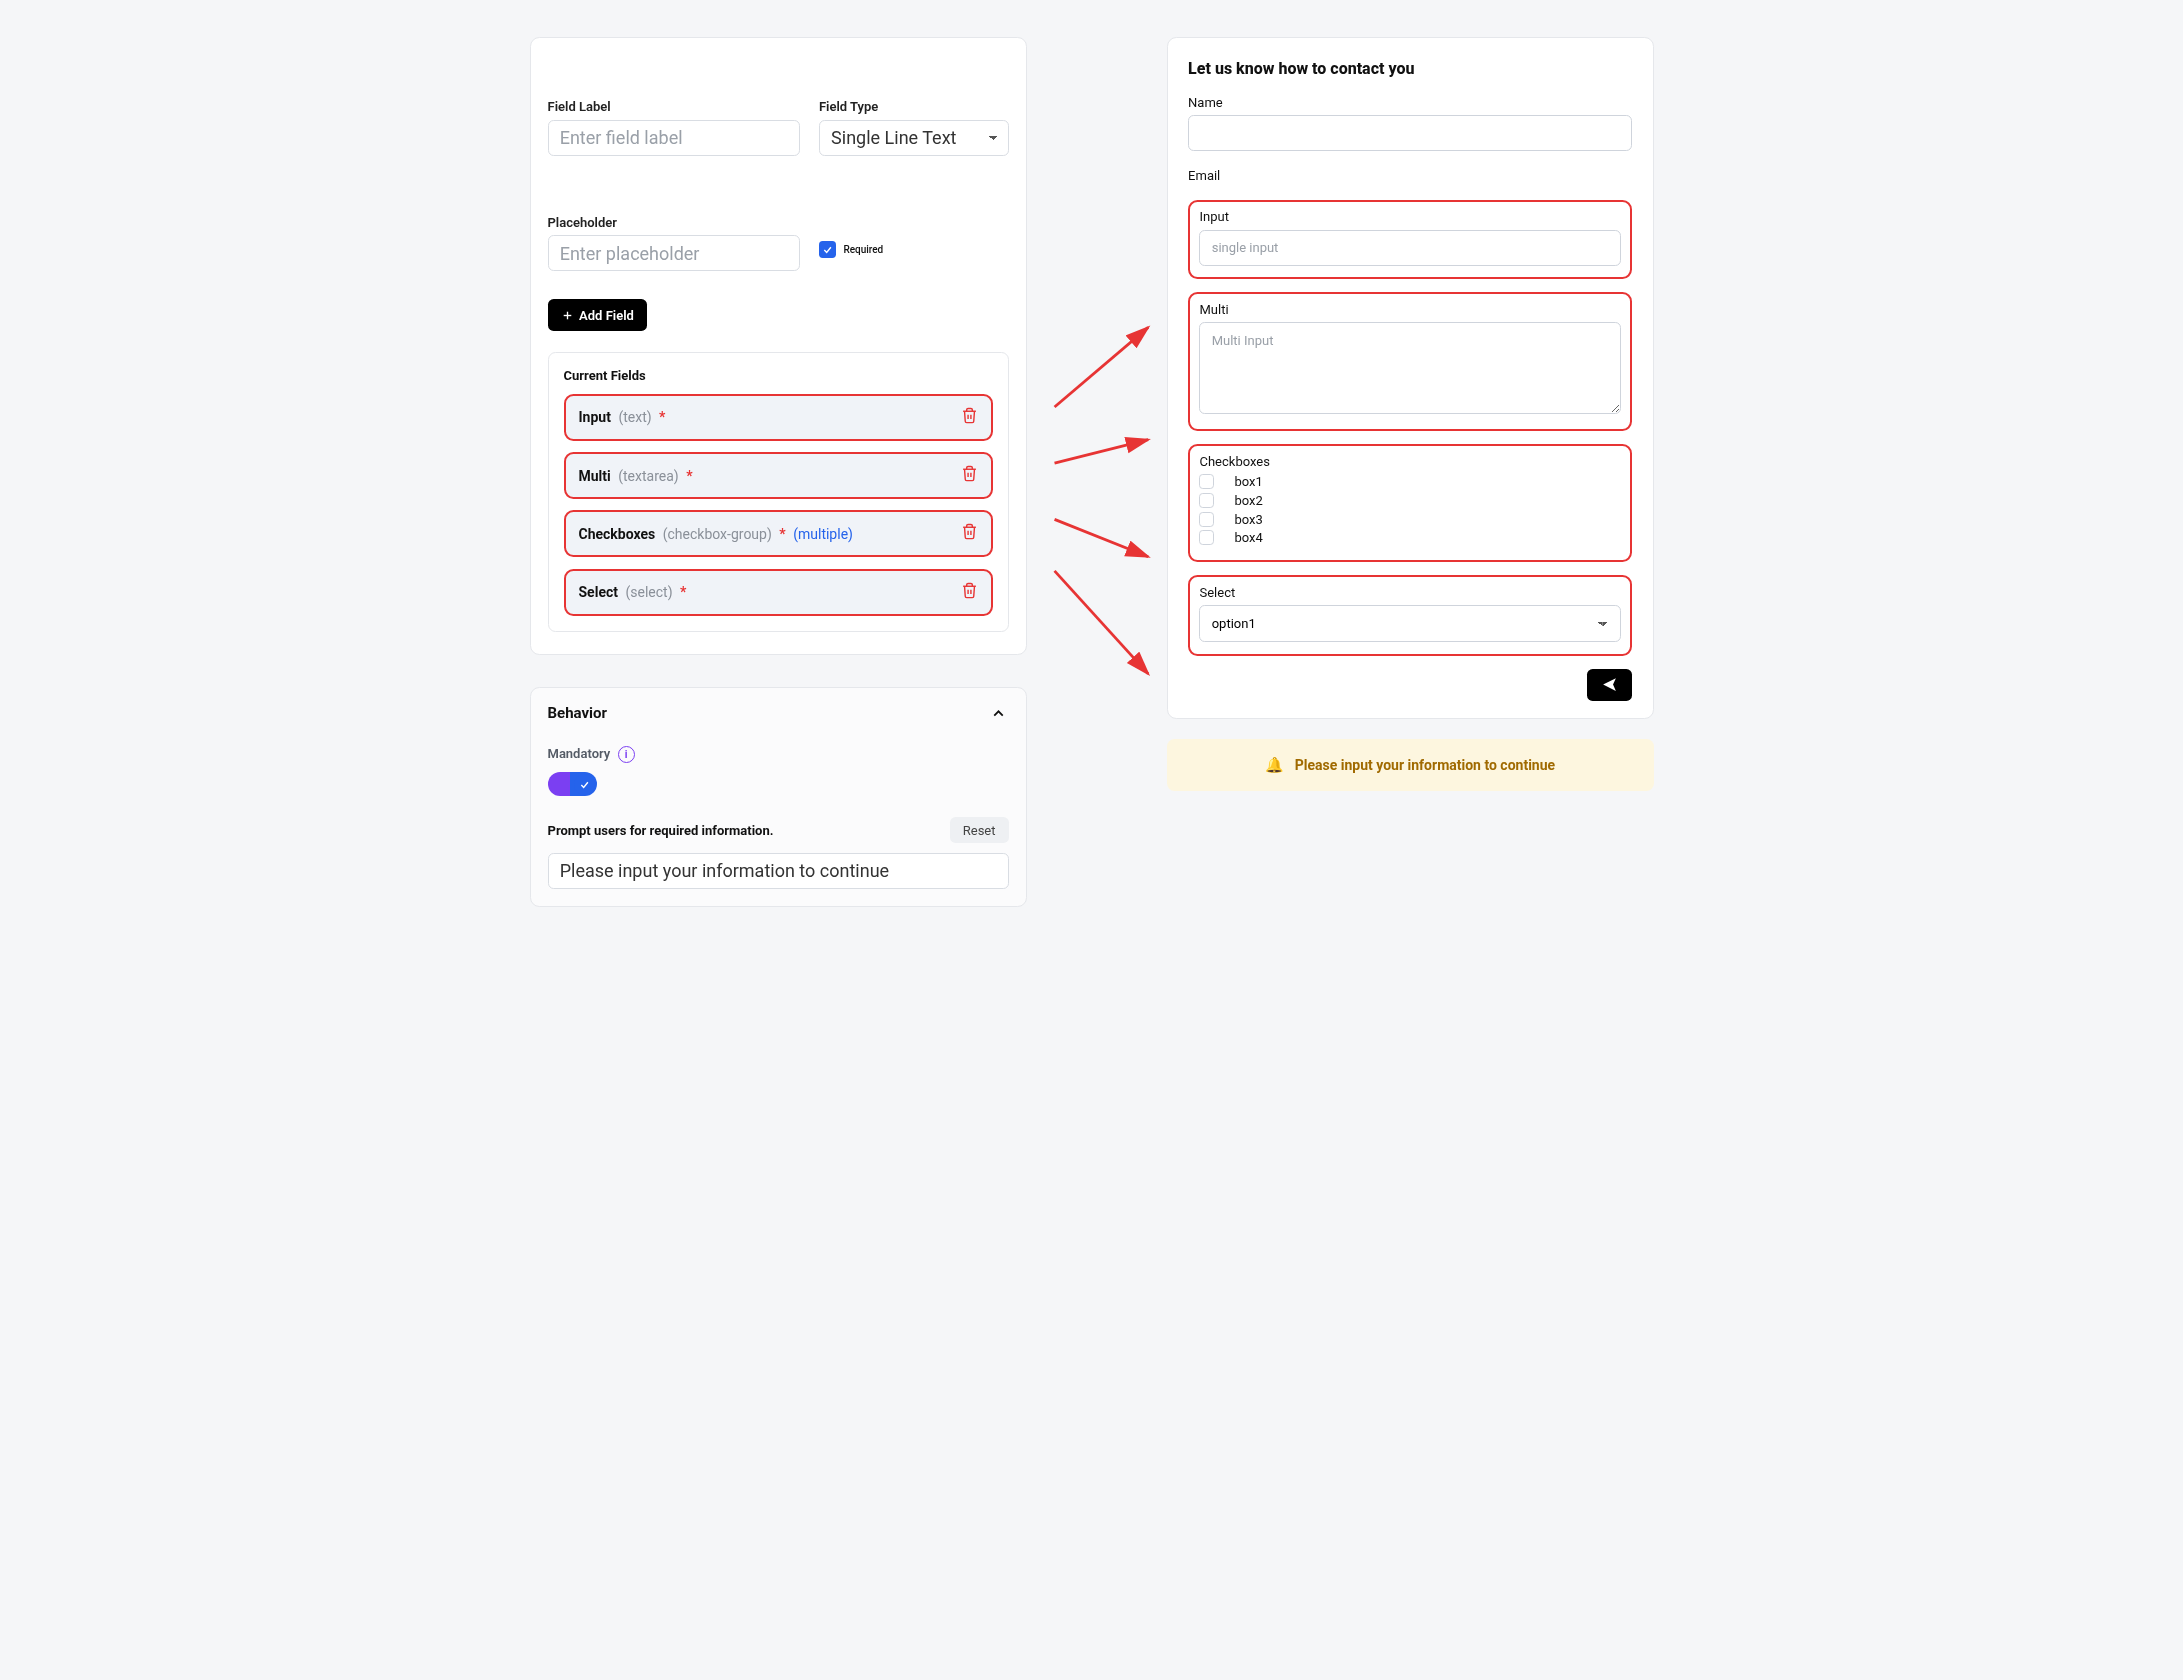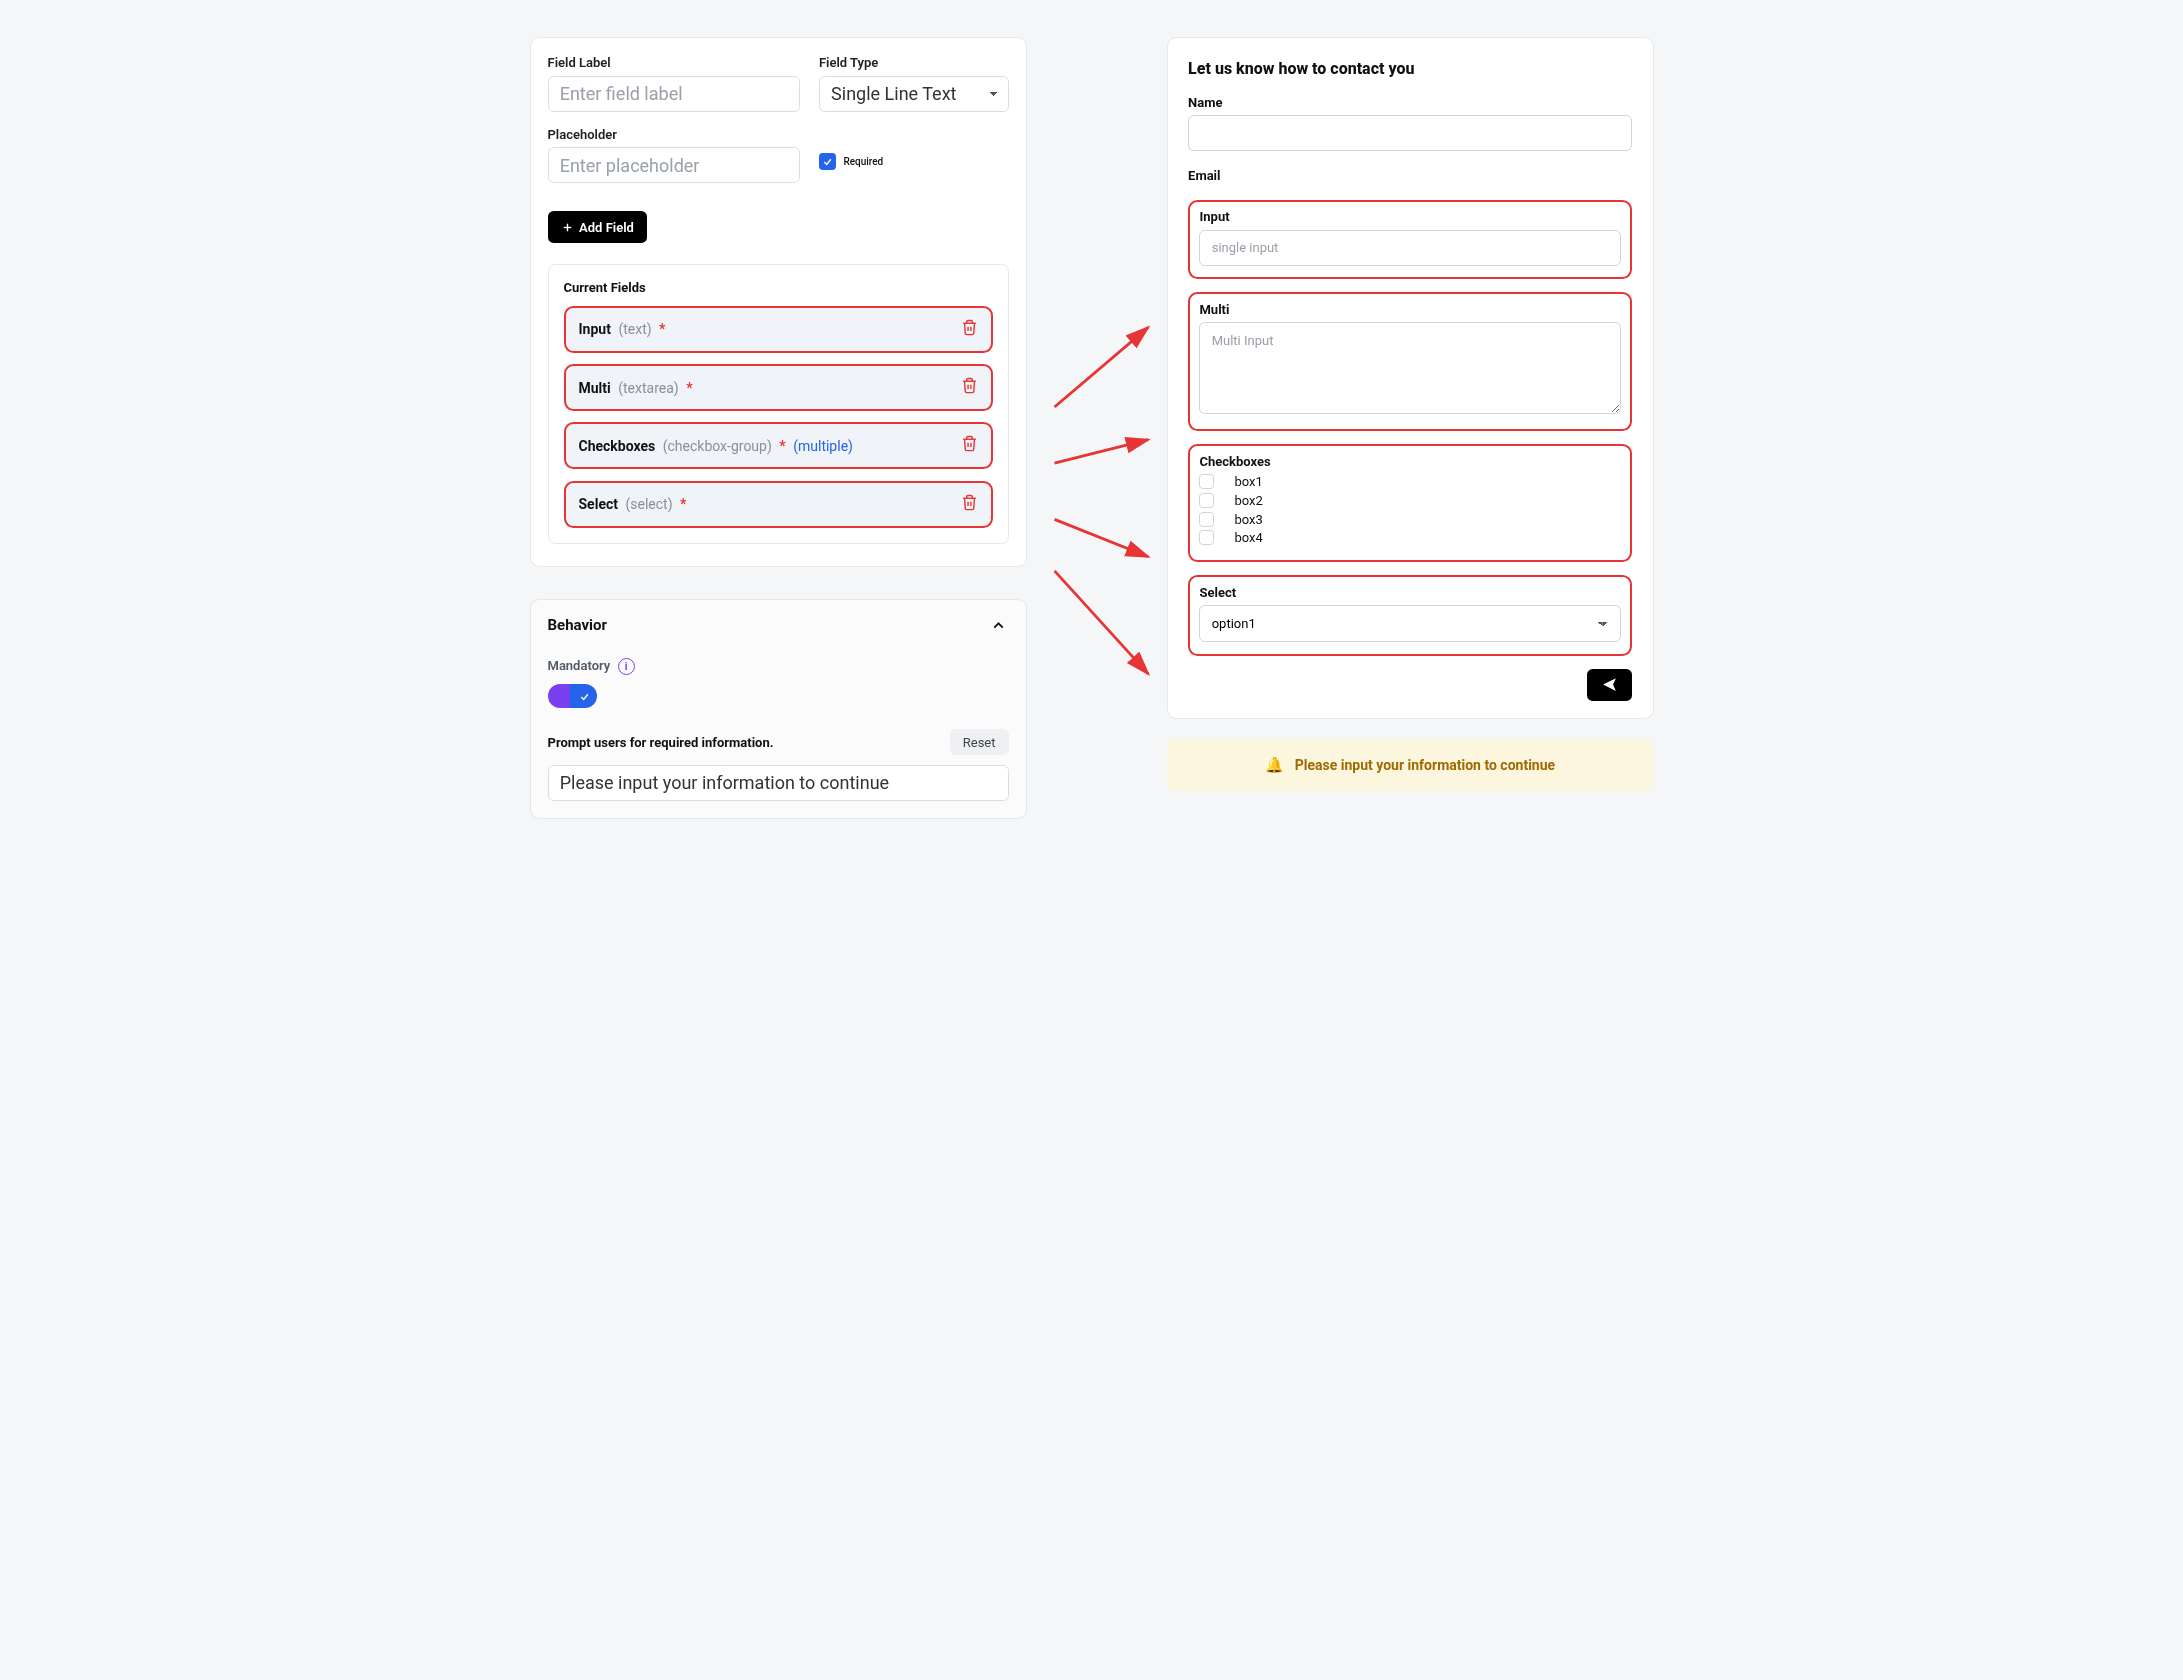--- a/index.html
+++ b/index.html
@@ -9,21 +9,21 @@
   .left-col{width:497px;float:left;}
   .right-col{width:487px;float:right;}
   .clearfix::after{content:"";display:table;clear:both;}
   
   .builder-head{display:flex;align-items:center;justify-content:space-between;padding:13px 17px;border-bottom:0.9px solid #eceef1;}
   .builder-head h3{font-size:15px;font-weight:700;display:flex;align-items:center;gap:7.5px;}
   .badge-new{background:#ede7ff;color:#6b46ff;font-size:10.3px;font-weight:600;padding:1.9px 5.6px;border-radius:3.7px;}
   .chev{width:20.6px;height:20.6px;display:flex;align-items:center;justify-content:center;}
   .builder-body{padding:17px 17px 22.5px;}
   .form-row{display:flex;gap:19px;margin-bottom:15px;}
-  .form-group{flex:1;display:flex;flex-direction:column;gap:5.6px;}
+  .form-group{flex:1;display:flex;flex-direction:column;gap:5.6px;margin-top:44px;}
   .form-group label{font-size:13px;font-weight:600;color:#222;}
   .text-input, .select-input{height:36px;border:0.9px solid #d9dde3;border-radius:5.6px;padding:0 11.2px;font-size:18px;color:#333;background:#fff;}
   .text-input::placeholder{color:#9aa0a8;}
   .select-input{appearance:none;background-image:linear-gradient(45deg,transparent 50%,#555 50%),linear-gradient(135deg,#555 50%,transparent 50%);background-position:right 14px top 15px,right 9.4px top 15px;background-size:4.7px 4.7px;background-repeat:no-repeat;padding-right:28px;}
   .req-row{display:flex;align-items:center;gap:7.5px;margin-top:26px;}
   .checkbox{width:17px;height:17px;border-radius:3.7px;background:#2563eb;display:flex;align-items:center;justify-content:center;}
   .checkbox svg{width:11.2px;height:11.2px;stroke:#fff;stroke-width:3;fill:none;}
   .req-label{font-size:10px;font-weight:500;}
   .add-btn{margin-top:13px;background:#000;color:#fff;border:none;border-radius:5.6px;height:32px;padding:0 13px;font-size:13px;font-weight:600;display:inline-flex;align-items:center;gap:5.6px;cursor:pointer;}
   .add-btn svg{width:13px;height:13px;stroke:#fff;stroke-width:2.5;}
@@ -49,21 +49,21 @@
   .toggle-knob{position:absolute;right:1.9px;top:1.9px;width:20.6px;height:20.6px;border-radius:50%;background:#2563eb;display:flex;align-items:center;justify-content:center;}
   .toggle-knob svg{width:11.2px;height:11.2px;stroke:#fff;stroke-width:3;fill:none;}
   .prompt-row{display:flex;align-items:center;justify-content:space-between;margin-top:20.6px;}
   .prompt-label{font-size:13px;font-weight:700;}
   .reset-btn{background:#eef0f3;border:none;border-radius:5.6px;padding:5.6px 13px;font-size:13px;color:#444;cursor:pointer;}
   .prompt-input{margin-top:9.4px;width:100%;}
   
   .preview.panel{padding:20.6px 20.6px 17px;}
   .preview h3{font-size:16px;font-weight:800;margin-bottom:17px;}
   .prev-group{margin-bottom:17px;}
-  .prev-label{font-size:13px;font-weight:700;margin-bottom:5.6px;display:block;}
+  .prev-label{font-size:13px;font-weight:400;margin-bottom:5.6px;display:block;}
   .prev-input,.prev-select,.prev-textarea{width:100%;border:0.9px solid #cfd4dc;border-radius:5.6px;padding:9.4px 11.2px;font-size:13px;font-family:inherit;}
   .prev-input::placeholder,.prev-textarea::placeholder{color:#9aa0a8;}
   .prev-textarea{height:92px;resize:both;}
   .prev-select{height:37px;appearance:none;background-image:linear-gradient(45deg,transparent 50%,#555 50%),linear-gradient(135deg,#555 50%,transparent 50%);background-position:right 17px top 16px,right 12px top 16px;background-size:4.7px 4.7px;background-repeat:no-repeat;background-color:#fff;}
   .hl{border:2.8px solid #e73434;border-radius:9.4px;padding:7.5px 9.4px 11.2px;margin-bottom:13px;}
   .hl .prev-label{margin-top:0;}
   .cb-row{display:flex;align-items:center;gap:20px;margin:3.7px 0;}
   .cb-box{width:15px;height:15px;border:1.4px solid #cfd4dc;border-radius:3.7px;background:#fff;}
   .cb-text{font-size:13px;}
   .send-row{display:flex;justify-content:flex-end;margin-top:5.6px;}

